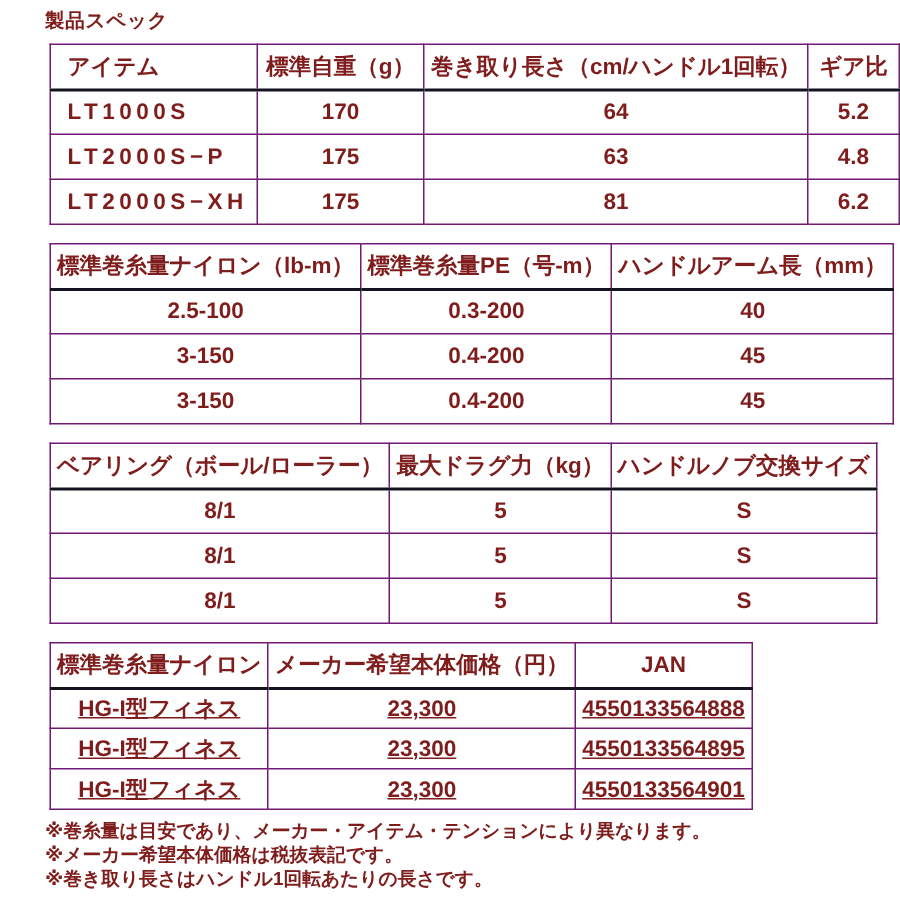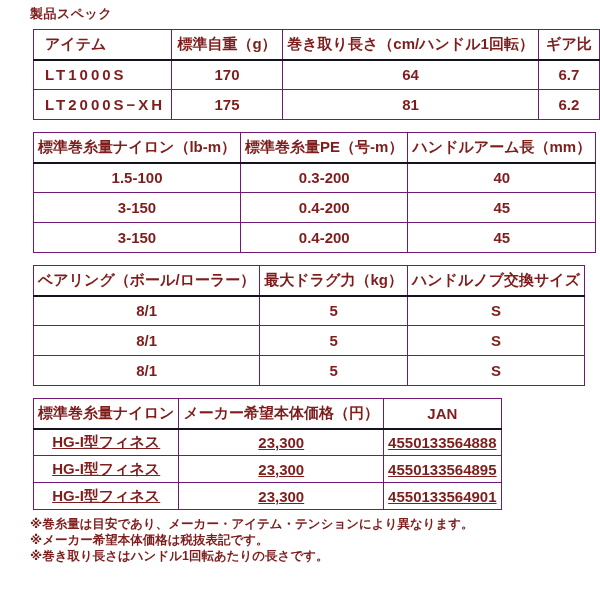--- a/index.html
+++ b/index.html
@@ -82,21 +82,27 @@
         <th>標準自重（g）</th>
         <th>巻き取り長さ（cm/ハンドル1回転）</th>
         <th>ギア比</th>
       </tr>
     </thead>
     <tbody>
       <tr>
         <td class="al ls">LT1000S</td>
         <td>170</td>
         <td>64</td>
-        <td>6.7</td>
+        <td>5.2</td>
+      </tr>
+      <tr>
+        <td class="al ls">LT2000S−P</td>
+        <td>175</td>
+        <td>63</td>
+        <td>4.8</td>
       </tr>
       <tr>
         <td class="al ls">LT2000S−XH</td>
         <td>175</td>
         <td>81</td>
         <td>6.2</td>
       </tr>
     </tbody>
   </table>
 
@@ -108,21 +114,21 @@
     </colgroup>
     <thead>
       <tr>
         <th>標準巻糸量ナイロン（lb-m）</th>
         <th>標準巻糸量PE（号-m）</th>
         <th>ハンドルアーム長（mm）</th>
       </tr>
     </thead>
     <tbody>
       <tr>
-        <td>1.5-100</td>
+        <td>2.5-100</td>
         <td>0.3-200</td>
         <td>40</td>
       </tr>
       <tr>
         <td>3-150</td>
         <td>0.4-200</td>
         <td>45</td>
       </tr>
       <tr>
         <td>3-150</td>

